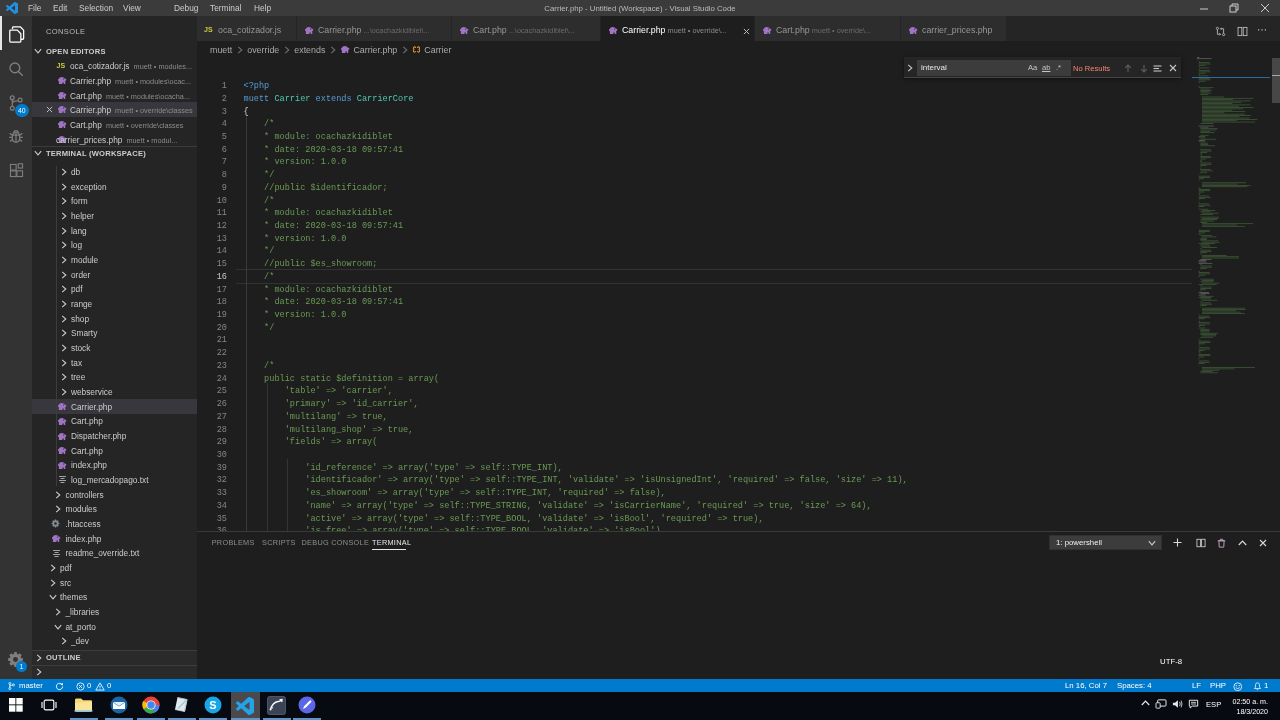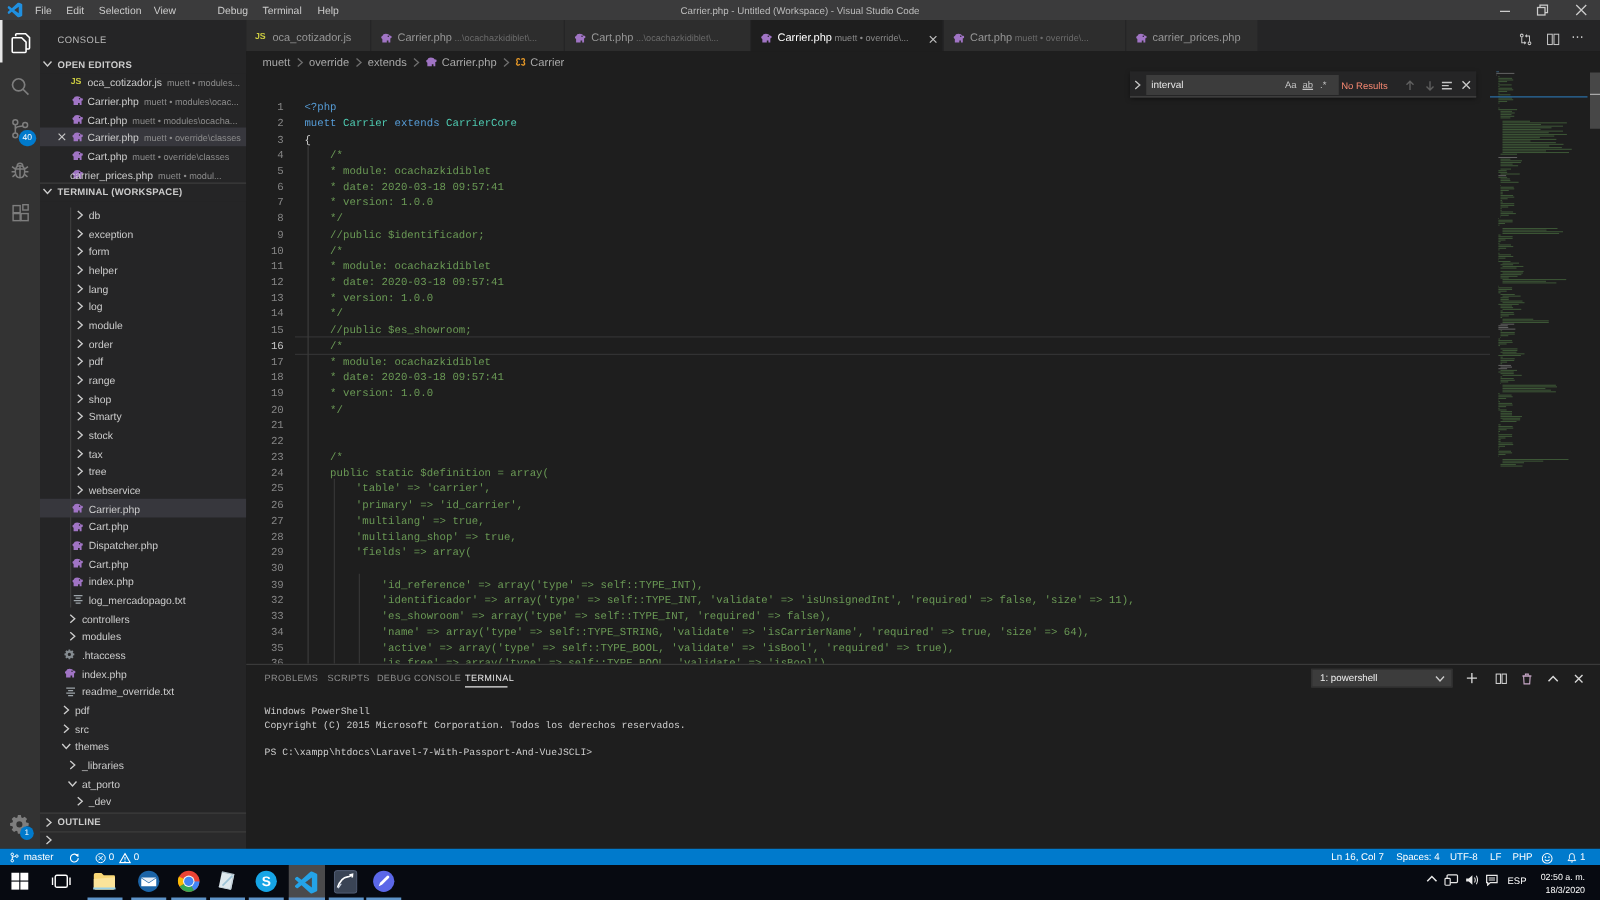--- a/index.html
+++ b/index.html
@@ -714,24 +714,20 @@
         <line x1="1" y1="3.5" x2="11" y2="3.5"></line>
         <path d="M4.5 3 V1.5 H7.5 V3"></path>
       </g>
     </svg>
 <svg class="abs" width="9" height="6" viewBox="0 0 9 6" style="left:1238px;top:540px">
       <path d="M0.8 5 L4.5 1.2 L8.2 5" stroke="#d8d8d8" stroke-width="1.2" fill="none"></path>
     </svg>
 <svg class="abs" width="8" height="8" viewBox="0 0 8 8" style="left:1259px;top:539px">
       <path d="M1 1 L7 7 M7 1 L1 7" stroke="#d8d8d8" stroke-width="1.1"></path>
     </svg>
-<pre class="abs" style="left:211.7px;top:564.6px;font-size:7.8px;line-height:11.3px;color:#cccccc">Windows PowerShell
-Copyright (C) 2015 Microsoft Corporation. Todos los derechos reservados.
-
-PS C:\xampp\htdocs\Laravel-7-With-Passport-And-VueJSCLI&gt;</pre>
 <div class="abs" style="left:0;top:679px;width:1280px;height:13px;background:#007acc"></div>
 <svg class="abs" width="9" height="10" viewBox="0 0 16 16" style="left:7px;top:680.5px">
 <g fill="none" stroke="#ffffff" stroke-width="1.4">
 <circle cx="5" cy="3.5" r="1.8"></circle>
         <circle cx="5" cy="12.5" r="1.8"></circle>
         <circle cx="11.5" cy="6" r="1.8"></circle>
 <path d="M5 5.3 V10.7 M5 9 Q5 7 8 6.7 L9.7 6.3"></path>
       </g>
     </svg>
 <span class="abs" style="left:19px;top:681px;font-size:7.8px;color:#ffffff">master</span>
@@ -744,21 +740,21 @@
       <path d="M5 5 L11 11 M11 5 L5 11" stroke="#ffffff" stroke-width="1.4"></path>
     </svg>
 <span class="abs" style="left:87px;top:681px;font-size:7.8px;color:#ffffff">0</span>
 <svg class="abs" width="10" height="9" viewBox="0 0 16 15" style="left:95px;top:681.5px">
       <path d="M8 1.5 L15 13.5 H1 Z" fill="none" stroke="#ffffff" stroke-width="1.4"></path>
       <path d="M8 6 V9.5 M8 11 V12.5" stroke="#ffffff" stroke-width="1.4"></path>
     </svg>
 <span class="abs" style="left:107px;top:681px;font-size:7.8px;color:#ffffff">0</span>
 <span class="abs" style="left:1065px;top:681px;font-size:7.8px;color:#ffffff">Ln 16, Col 7</span>
 <span class="abs" style="left:1117px;top:681px;font-size:7.8px;color:#ffffff">Spaces: 4</span>
-<span class="abs" style="left:1160px;top:681px;font-size:7.8px;color:#ffffff">UTF-8</span>
+<span class="abs" style="left:1160px;top:657px;font-size:7.8px;color:#ffffff">UTF-8</span>
 <span class="abs" style="left:1192px;top:681px;font-size:7.8px;color:#ffffff">LF</span>
 <span class="abs" style="left:1210px;top:681px;font-size:7.8px;color:#ffffff">PHP</span>
 <svg class="abs" width="9.5" height="9.5" viewBox="0 0 20 20" style="left:1233px;top:681.5px">
       <circle cx="10" cy="10" r="8.2" fill="none" stroke="#ffffff" stroke-width="1.7"></circle>
       <circle cx="7" cy="7.8" r="1.3" fill="#fff"></circle>
       <circle cx="13" cy="7.8" r="1.3" fill="#fff"></circle>
       <path d="M6 12 Q10 15.5 14 12" fill="none" stroke="#ffffff" stroke-width="1.7"></path>
     </svg>
 <svg class="abs" width="9" height="9" viewBox="0 0 16 16" style="left:1253px;top:681.5px">
       <path d="M8 1.5 Q11.5 1.5 11.5 5 V9 L13.5 11.5 H2.5 L4.5 9 V5 Q4.5 1.5 8 1.5 Z" fill="none" stroke="#ffffff" stroke-width="1.3"></path>

